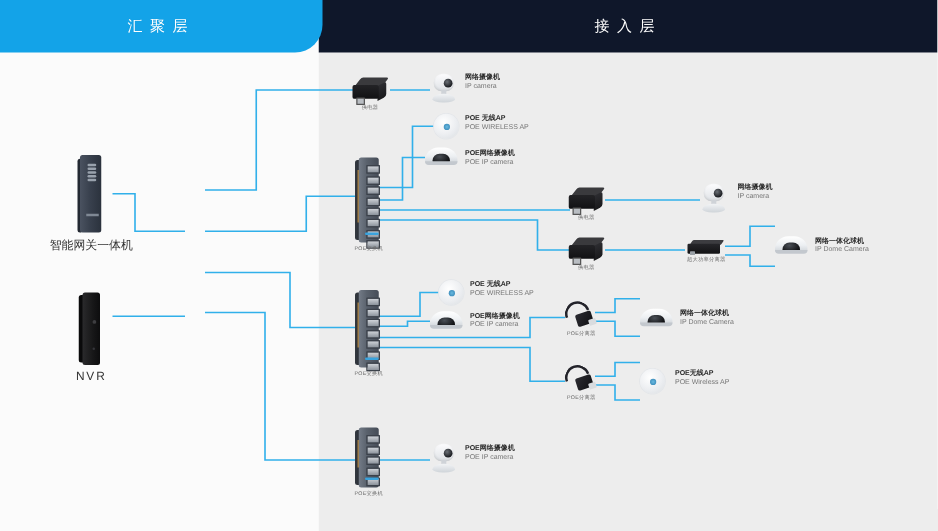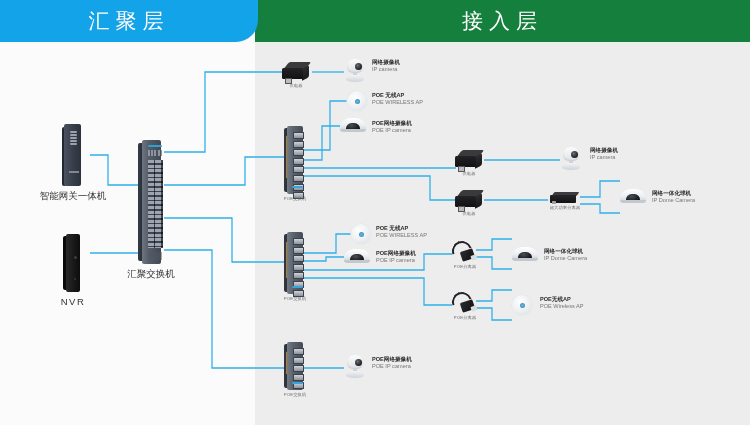--- a/index.html
+++ b/index.html
@@ -13,25 +13,25 @@
   #stage{position:absolute;left:0;top:0;width:750px;height:425px;}
 
   
   .zone-bg{position:absolute;top:42px;bottom:0;}
   .zone-bg.left{left:0;width:255px;background:#fbfbfb;}
   .zone-bg.right{left:255px;right:0;background:#ededed;}
 
   
   .hdr{position:absolute;top:0;height:42px;display:flex;align-items:center;justify-content:center;}
   .hdr span{
-    color:#ffffff;font-size:21px;letter-spacing:6px;font-weight:normal;
+    color:#ffffff;font-size:12px;letter-spacing:6px;font-weight:normal;
     text-shadow:0 0 1px rgba(0,0,0,.08);
   }
   .hdr.agg{left:0;width:258px;background:#13a3e8;border-bottom-right-radius:22px;z-index:3;}
-  .hdr.acc{left:255px;right:0;background:#15803d;z-index:2;}
+  .hdr.acc{left:255px;right:0;background:#0f172a;z-index:2;}
 
   
   #wires{position:absolute;left:0;top:0;width:750px;height:425px;}
   #wires path,#wires line{fill:none;stroke:#31b0ea;stroke-width:1.3;}
 
   
   .dev{position:absolute;}
   .dev .cap{
     position:absolute;left:50%;transform:translateX(-50%);
     white-space:nowrap;text-align:center;color:#444;
@@ -229,30 +229,20 @@
 
   <div class="dev nvr" style="left:63px;top:234px;">
     <div class="side"></div>
     <div class="body">
       <div class="dot"></div>
       <div class="dot2"></div>
     </div>
     <div class="cap big" style="top:62px;letter-spacing:1.5px;">NVR</div>
   </div>
 
-  <div class="dev agsw" style="left:138px;top:140px;">
-    <div class="side"></div>
-    <div class="body">
-      <div class="topbar"></div>
-      <div class="mini"></div>
-      <div class="ports"></div>
-      <div class="foot"></div>
-    </div>
-    <div class="cap big" style="top:128px;">汇聚交换机</div>
-  </div>
 
   <div class="dev inj" style="left:281px;top:62px;">
     <div class="top"></div>
     <div class="edge"></div>
     <div class="face">
         <div class="rj"></div>
       </div>
     <div class="cap tiny" style="top:21px;">供电器</div>
   </div>
 

